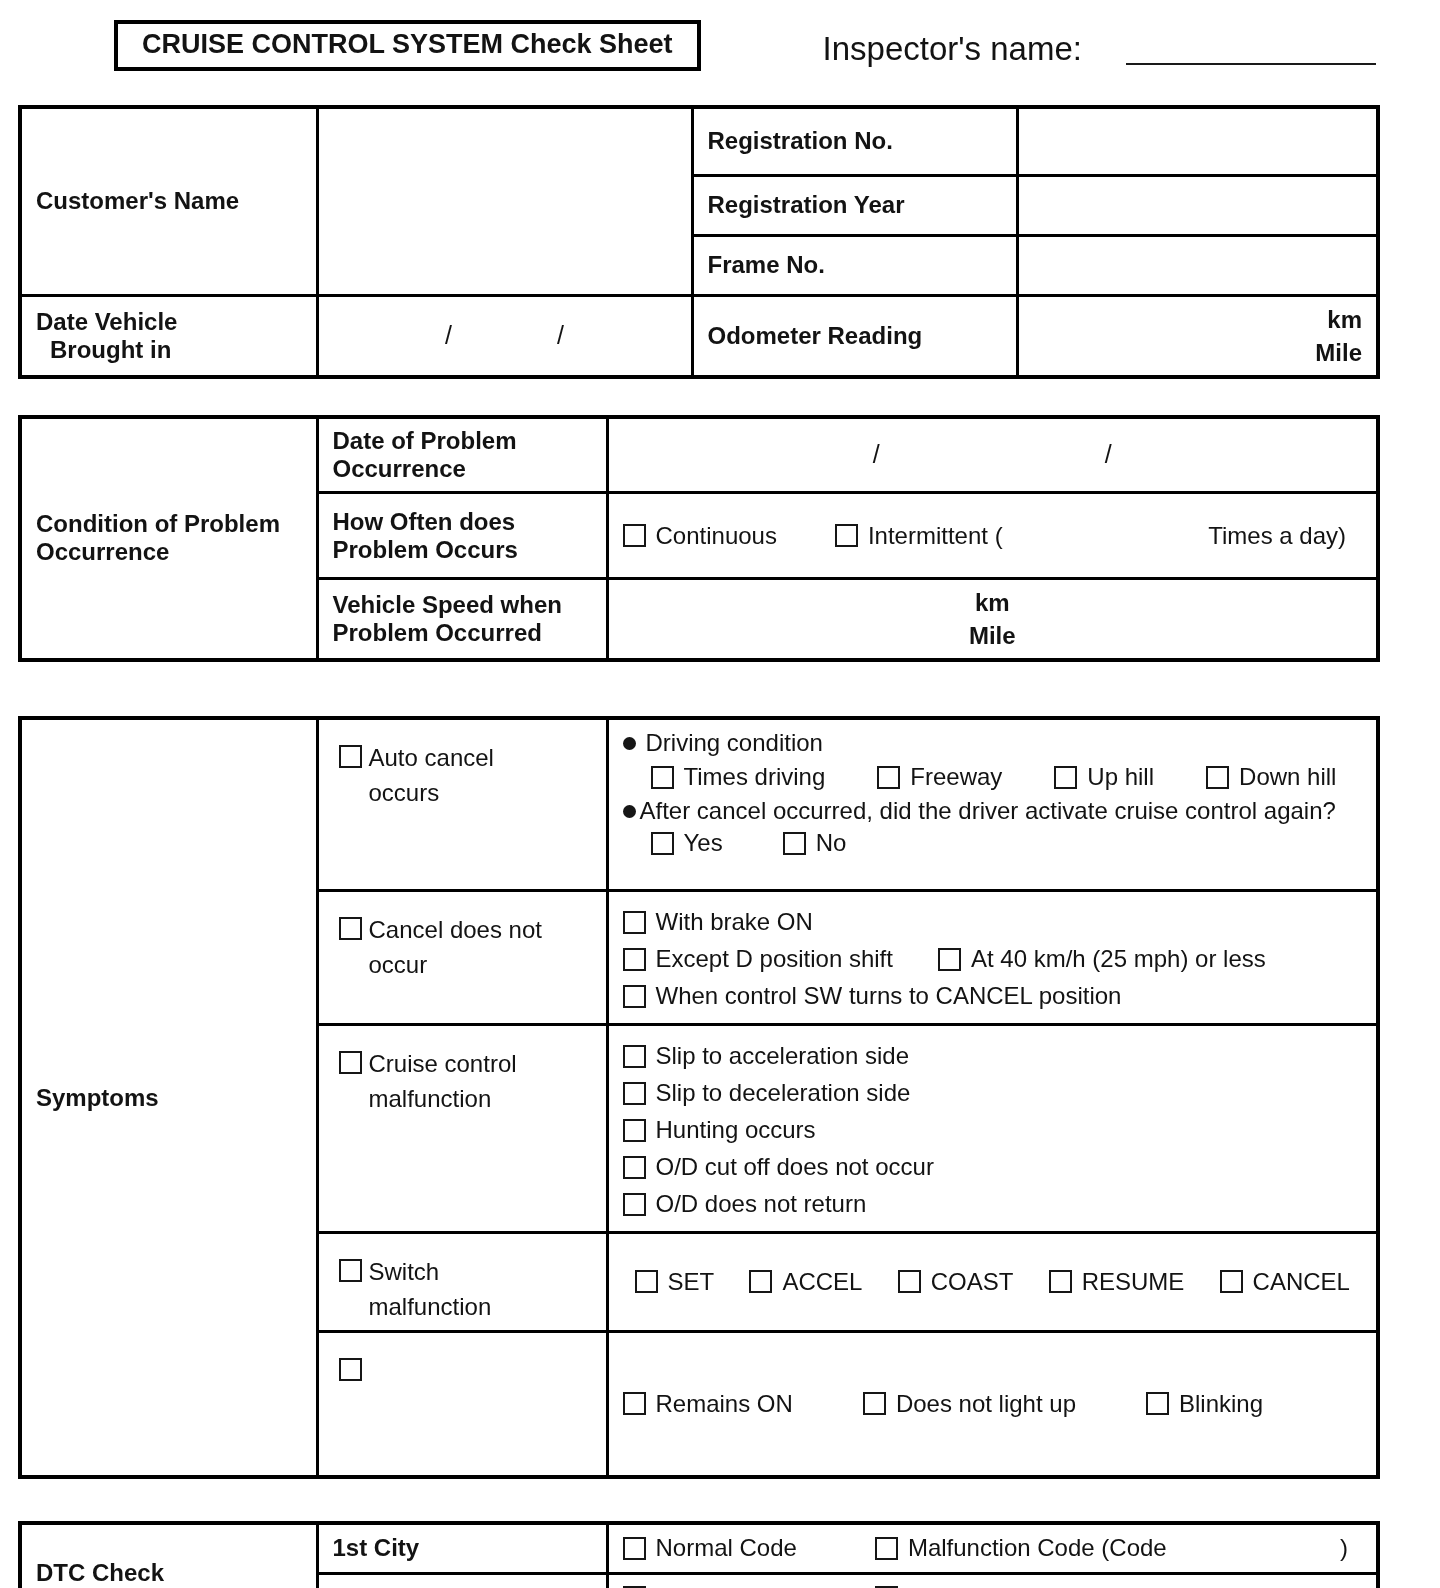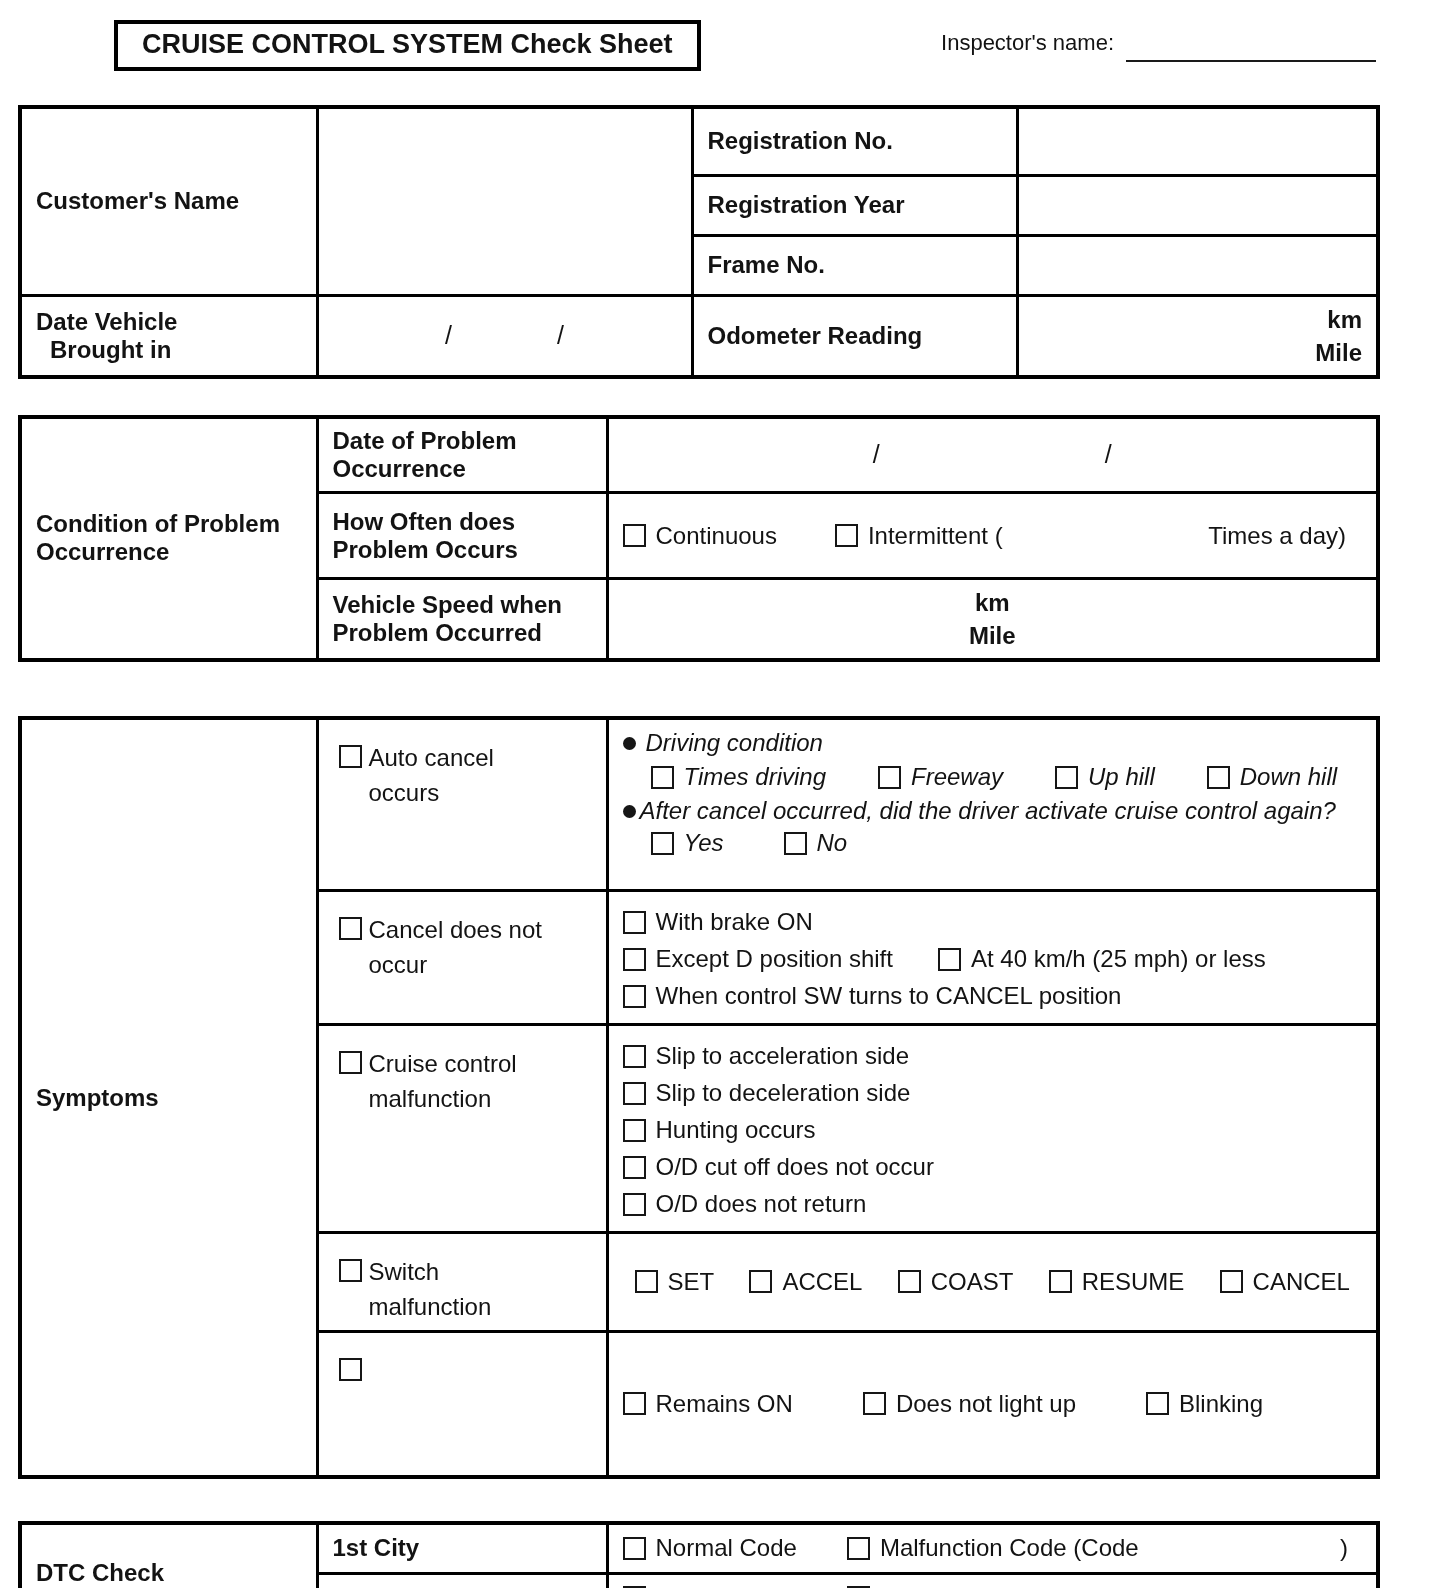--- a/index.html
+++ b/index.html
@@ -4,22 +4,22 @@
 <style>
   html,body{margin:0;padding:0;}
   body{width:1440px;min-height:1588px;background:#fff;color:#131313;
        font-family:"Liberation Sans","DejaVu Sans",sans-serif;}
   .sheet{width:1358px;padding:16px 0 30px 18px;}
 
   
   .hdr{display:flex;align-items:flex-start;margin:4px 0 34px 0;}
   .title-box{margin-left:96px;border:4px solid #000;padding:5px 24px 7px;
              font-size:27px;font-weight:bold;white-space:nowrap;}
-  .inspector{margin-left:auto;display:flex;align-items:flex-start;
-             font-size:22px;padding-top:10px;}
+  .inspector{margin-left:auto;display:flex;align-items:center;
+             font-size:33px;padding-top:10px;gap:32px;}
   .blank-line{display:inline-block;width:250px;height:30px;
               border-bottom:2px solid #1a1a1a;margin-left:12px;}
 
   
   table{border-collapse:collapse;table-layout:fixed;width:1358px;
         border:4px solid #000;}
   td{border:3px solid #000;padding:6px 14px;font-size:24px;
      vertical-align:middle;overflow:hidden;}
   .b{font-weight:bold;}
   .vtop{vertical-align:top;}
@@ -45,34 +45,34 @@
   .slash-row-sm{display:flex;justify-content:center;gap:105px;font-size:25px;}
 
   .often-row{display:flex;align-items:center;}
   .often-row .opt+.opt{margin-left:58px;}
   .often-row .suffix{margin-left:auto;padding-right:16px;}
 
   .symlabel{display:flex;align-items:flex-start;gap:7px;padding:14px 0 0 6px;}
   .symlabel .cb{margin-top:5px;}
   .symlabel .txt{max-width:178px;line-height:35px;}
   .symcell{padding-top:12px;padding-bottom:8px;}
-  .symcell.r1{padding-top:6px;font-style:italic;}
+  .symcell.r1{padding-top:6px;}
   .symcell.r1 .line{min-height:34px;}
   .indent1{padding-left:28px;}
   .gap52>.opt+.opt{margin-left:52px;}
   .gap45>.opt+.opt{margin-left:45px;}
   .gap60>.opt+.opt{margin-left:60px;}
   .gap70>.opt+.opt{margin-left:70px;}
   .qtext{line-height:30px;}
   .qline{gap:4px;padding-top:2px;}
   .qline .bullet{margin-top:9px;}
   .spread{display:flex;justify-content:space-between;align-items:center;
           padding:0 12px;}
   .dtcline{display:flex;align-items:center;gap:14px;}
-  .dtcline .opt+.opt{margin-left:36px;}
+  .dtcline .opt+.opt{margin-left:64px;}
   .dtcline .paren{margin-left:auto;padding-right:14px;}
 </style>
 </head>
 <body>
 
 <div class="sheet">
 
   <div class="hdr">
     <div class="title-box">
       <span>CRUISE CONTROL SYSTEM Check Sheet</span>

